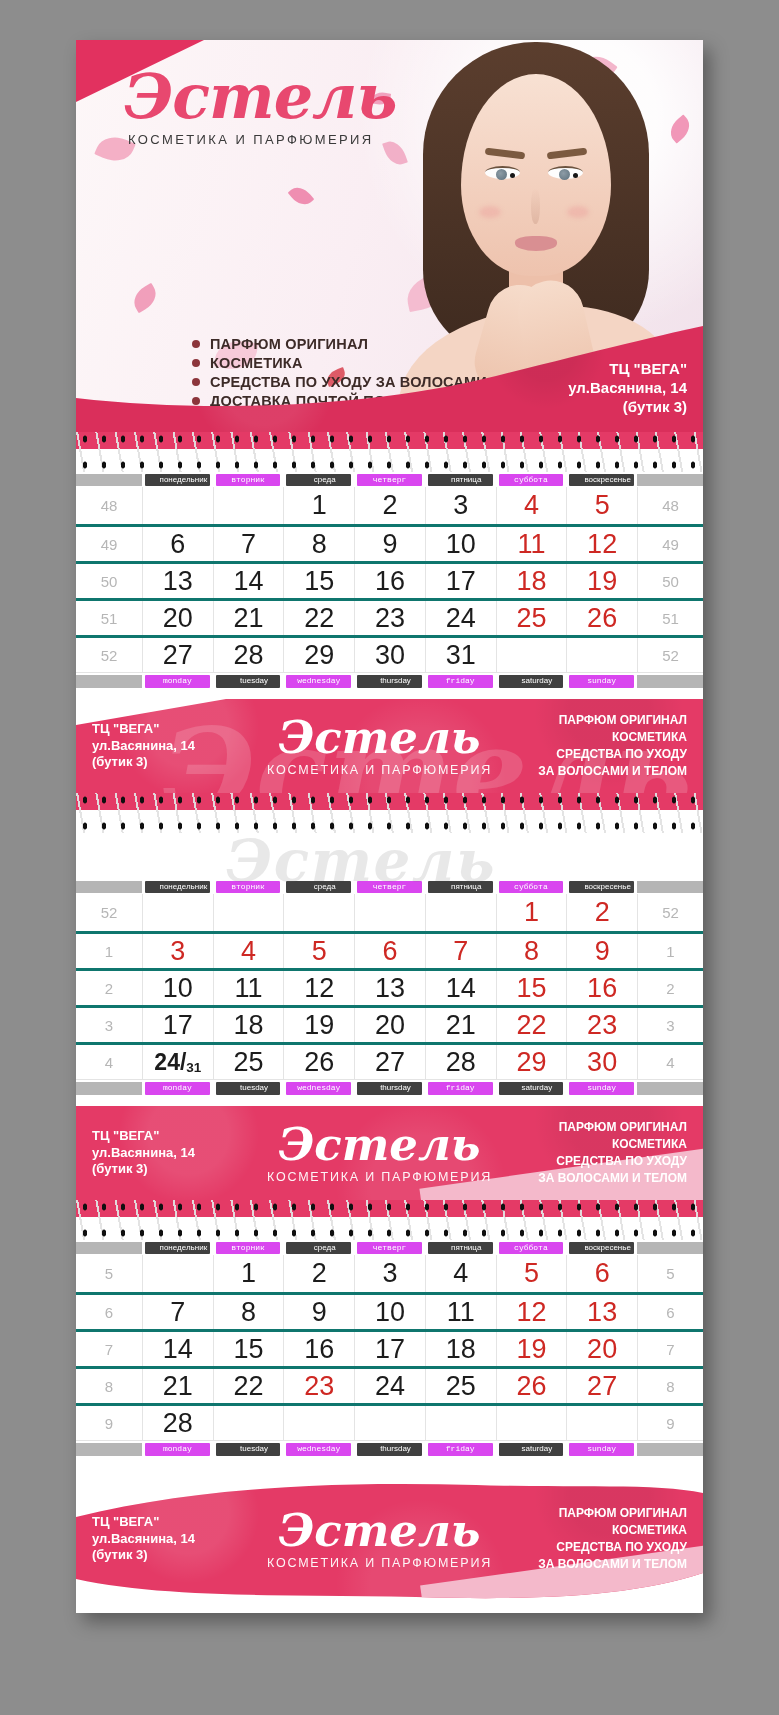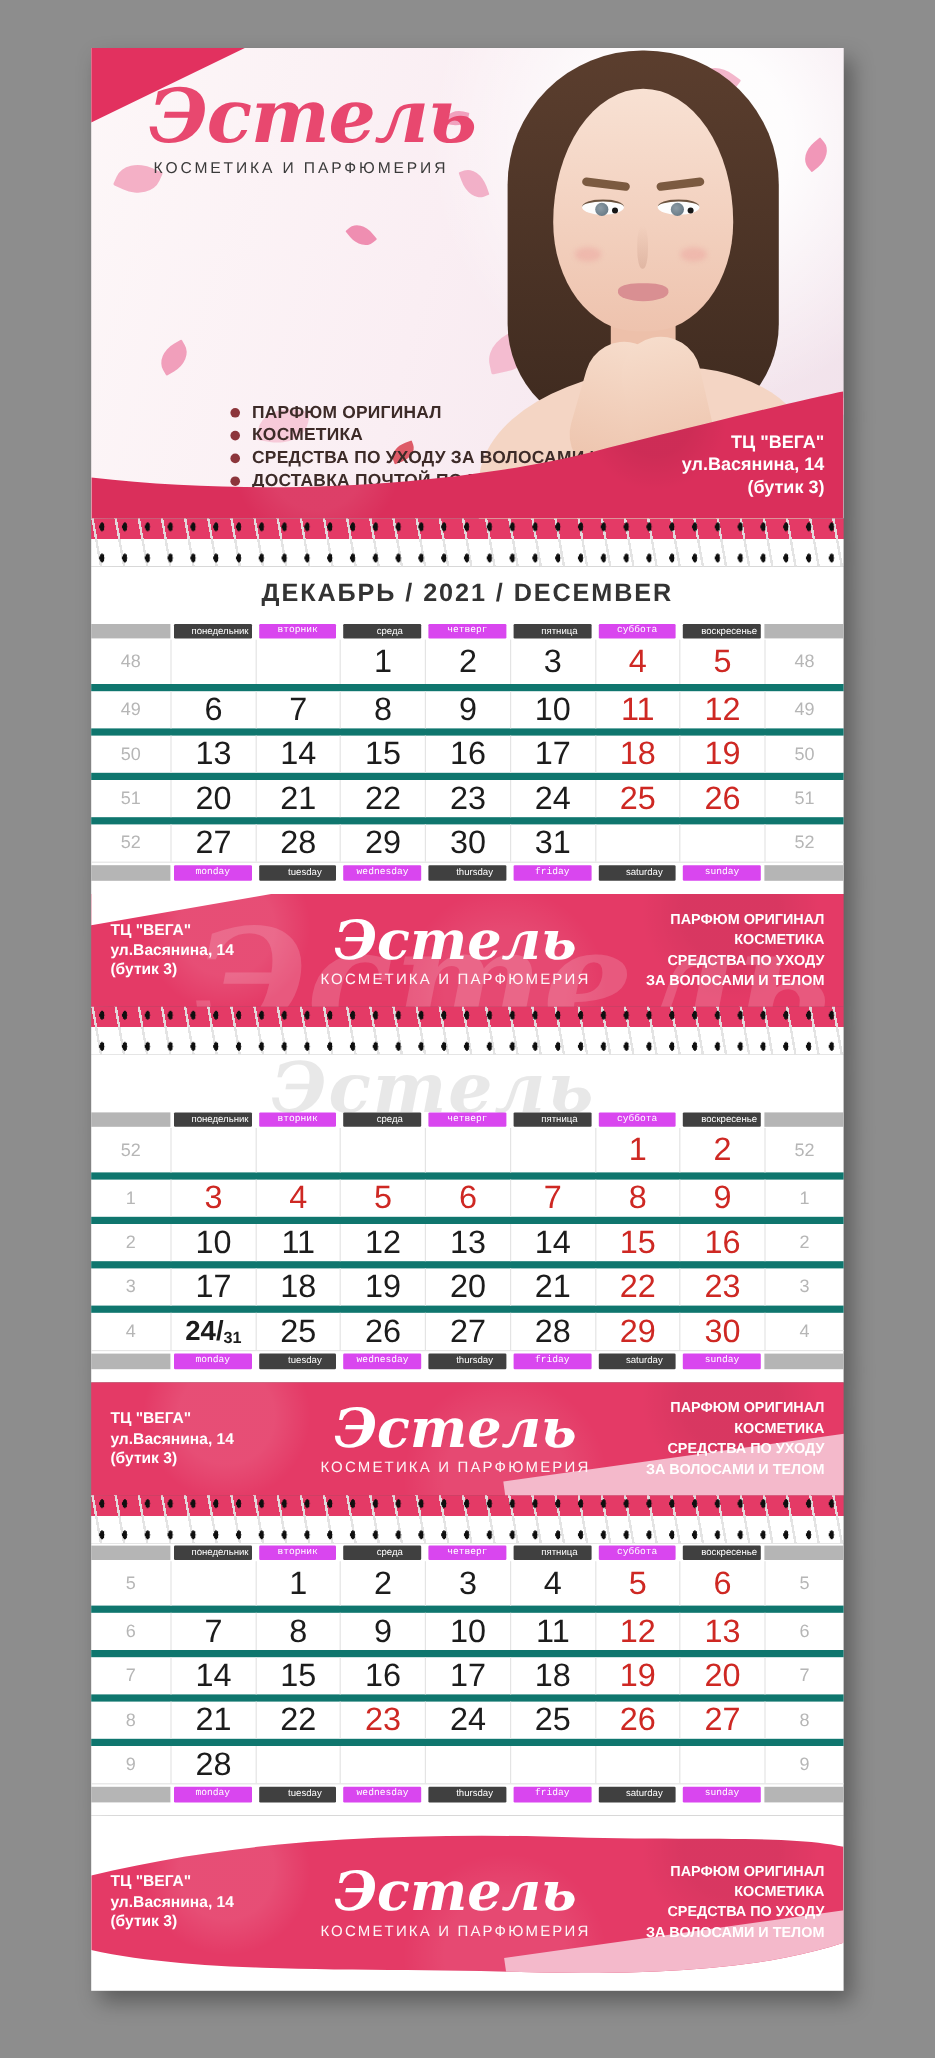--- a/index.html
+++ b/index.html
@@ -106,21 +106,21 @@
   .ghost{position:absolute;left:150px;top:-6px;
     font-family:"DejaVu Serif",serif;font-style:italic;font-weight:700;font-size:58px;
     color:rgba(110,110,110,.16);pointer-events:none;white-space:nowrap;}
   .headband,.footband{display:grid;grid-template-columns:66px repeat(7,1fr) 66px;height:15px;}
   .footband{height:17px;border-top:1px solid #e4e4e4;}
   .chip{margin:1.5px 3px;border-radius:1px;color:#fff;font-size:8px;line-height:11px;
     text-align:center;overflow:hidden;white-space:nowrap;}
   .c-dark{background:#d946ef;font-family:Liberation Mono, monospace;} .c-light{background:#404040;padding-left:12px;}
   .side{background:#b5b5b5;margin:1.5px 0;}
   .wrow{display:grid;grid-template-columns:66px repeat(7,1fr) 66px;height:37px;}
-  .wrow + .wrow{border-top:6px solid #0f766e;}
+  .wrow + .wrow{border-top:3px solid #0f766e;}
   .dcell{display:flex;align-items:center;justify-content:center;
     font-size:27px;font-weight:500;color:var(--ink);border-left:1px solid #e4e4e4;}
   .wnum{display:flex;align-items:center;justify-content:center;font-size:15px;color:#b6b6b6;}
   .wrow .wnum:last-child{border-left:1px solid #e4e4e4;}
   .red{color:var(--red);}
   .d-a{font-size:23px;font-weight:600;}
   .d-b{font-size:13.5px;font-weight:600;transform:translateY(5px);}
 
   
   .banner{position:relative;height:94px;color:#fff;overflow:hidden;
@@ -227,23 +227,20 @@
         <div>ТЦ "ВЕГА"</div>
         <div>ул.Васянина, 14</div>
         <div>(бутик 3)</div>
       </div>
     </div>
   </section>
 
   <div class="spiral"></div>
 
   <section class="month-card">
-    <div class="month-title">
-        <div class="">ДЕКАБРЬ / 2021 / DECEMBER</div>
-      </div>
     <div class="headband">
         <div class="side"></div>
         <div class="chip c-light">понедельник</div>
         <div class="chip c-dark">вторник</div>
         <div class="chip c-light">среда</div>
         <div class="chip c-dark">четверг</div>
         <div class="chip c-light">пятница</div>
         <div class="chip c-dark">суббота</div>
         <div class="chip c-light">воскресенье</div>
         <div class="side"></div>

